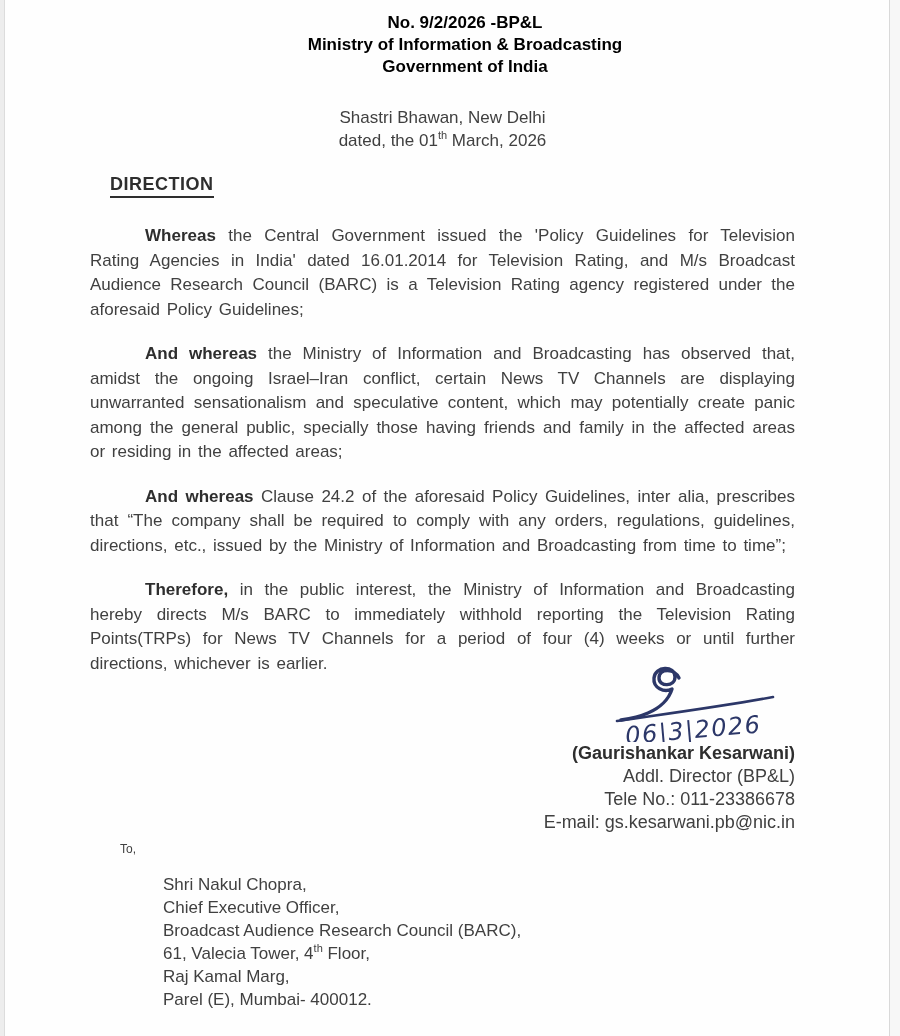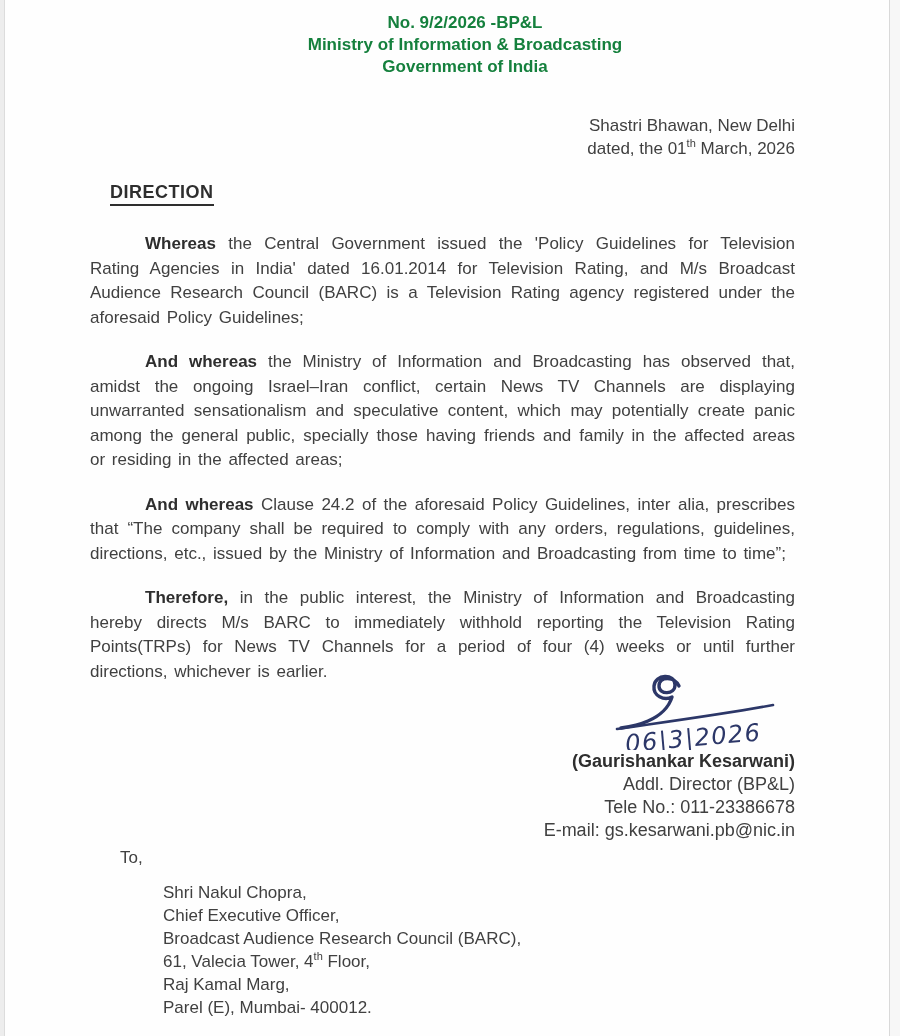--- a/index.html
+++ b/index.html
@@ -27,26 +27,26 @@
   }
   .content {
     position: absolute; left: 90px; right: 105px; top: 0; bottom: 0;
   }
   .header-block {
     margin-top: 12px;
     text-align: center;
     font-weight: bold;
     font-size: 17px;
     line-height: 22px;
-    color: #15803d;
+    color: #000000;
     padding-left: 45px; 
   }
   .place-date {
-    margin-top: 36px;
-    text-align: right;
+    margin-top: 28px;
+    text-align: center;
     font-size: 17px;
     line-height: 23px;
   }
   .title-row {
     margin-top: 22px;
     text-align: left;
     padding-left: 20px;
   }
   .doc-title {
     display: inline-block;
@@ -78,21 +78,21 @@
   .sig-svg { width: 200px; height: 78px; }
   .signatory {
     text-align: right;
     font-size: 18px;
     line-height: 23px;
   }
   .signatory .name { font-weight: bold; color: #2e2e2e; }
   .to-salutation {
     margin-top: 4px;
     margin-left: 30px;
-    font-size: 17px;
+    font-size: 12px;
     line-height: 23px;
   }
   .address-block {
     margin-top: 12px;
     margin-left: 73px;
     font-size: 17px;
     line-height: 23px;
   }
   sup { font-size: 11px; vertical-align: super; line-height: 0; }
 </style>

